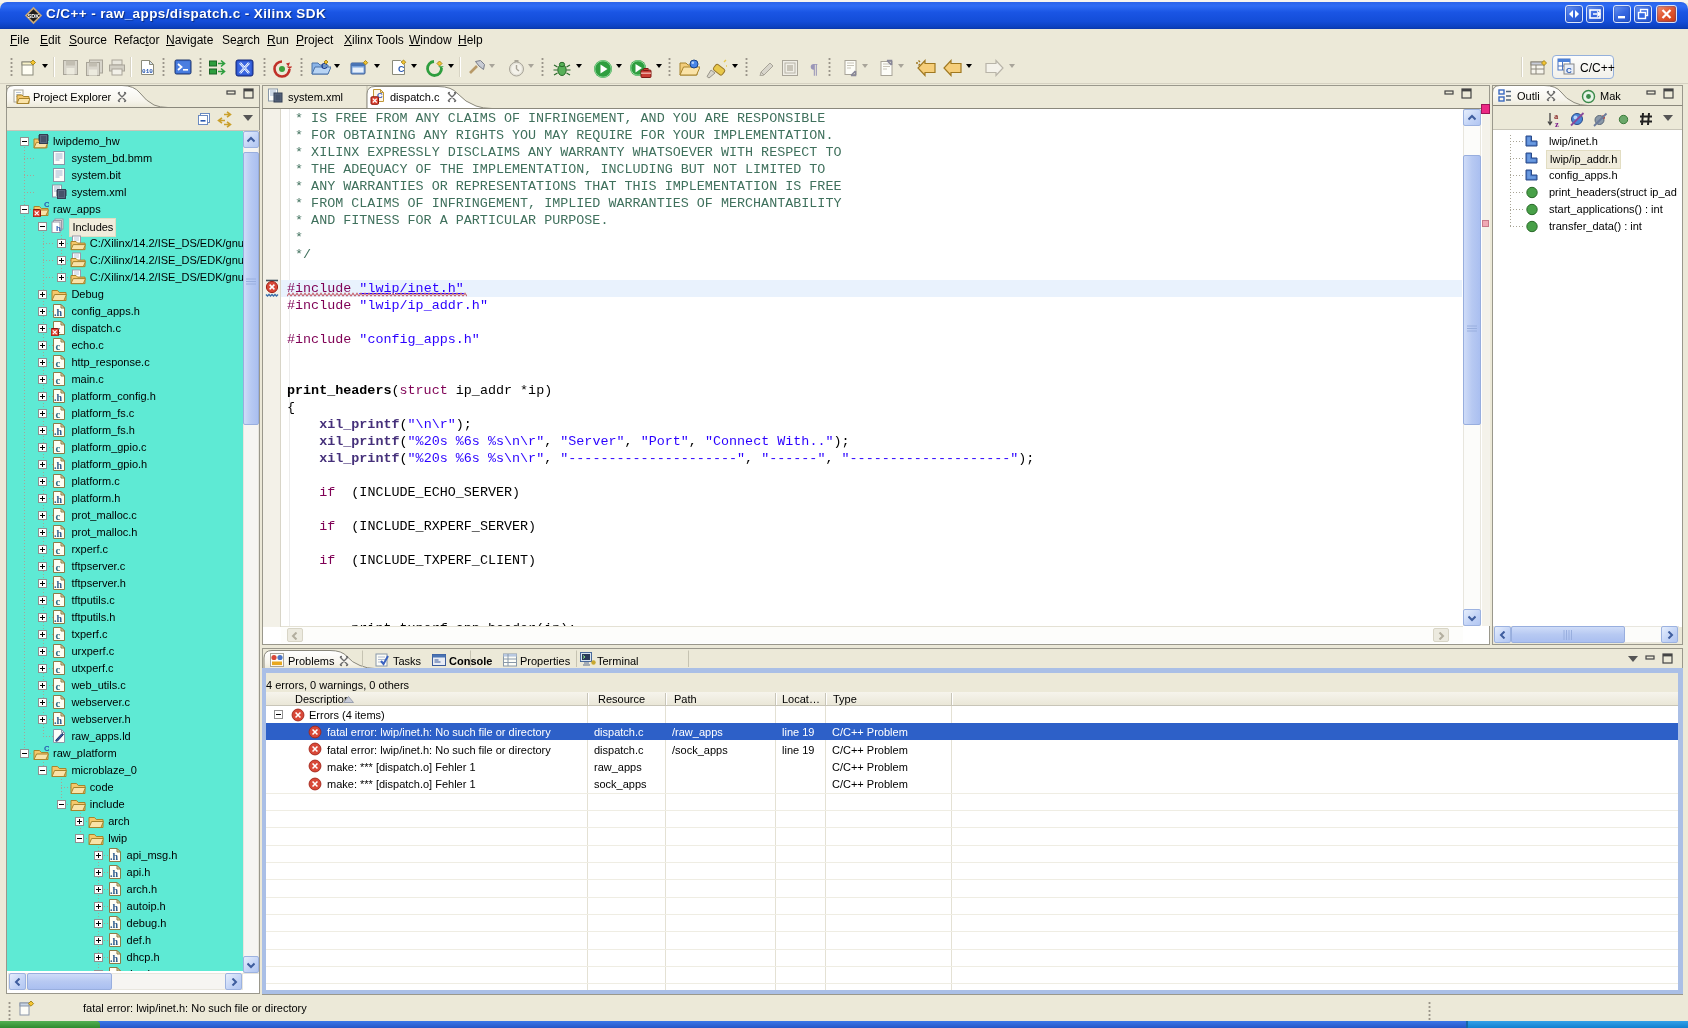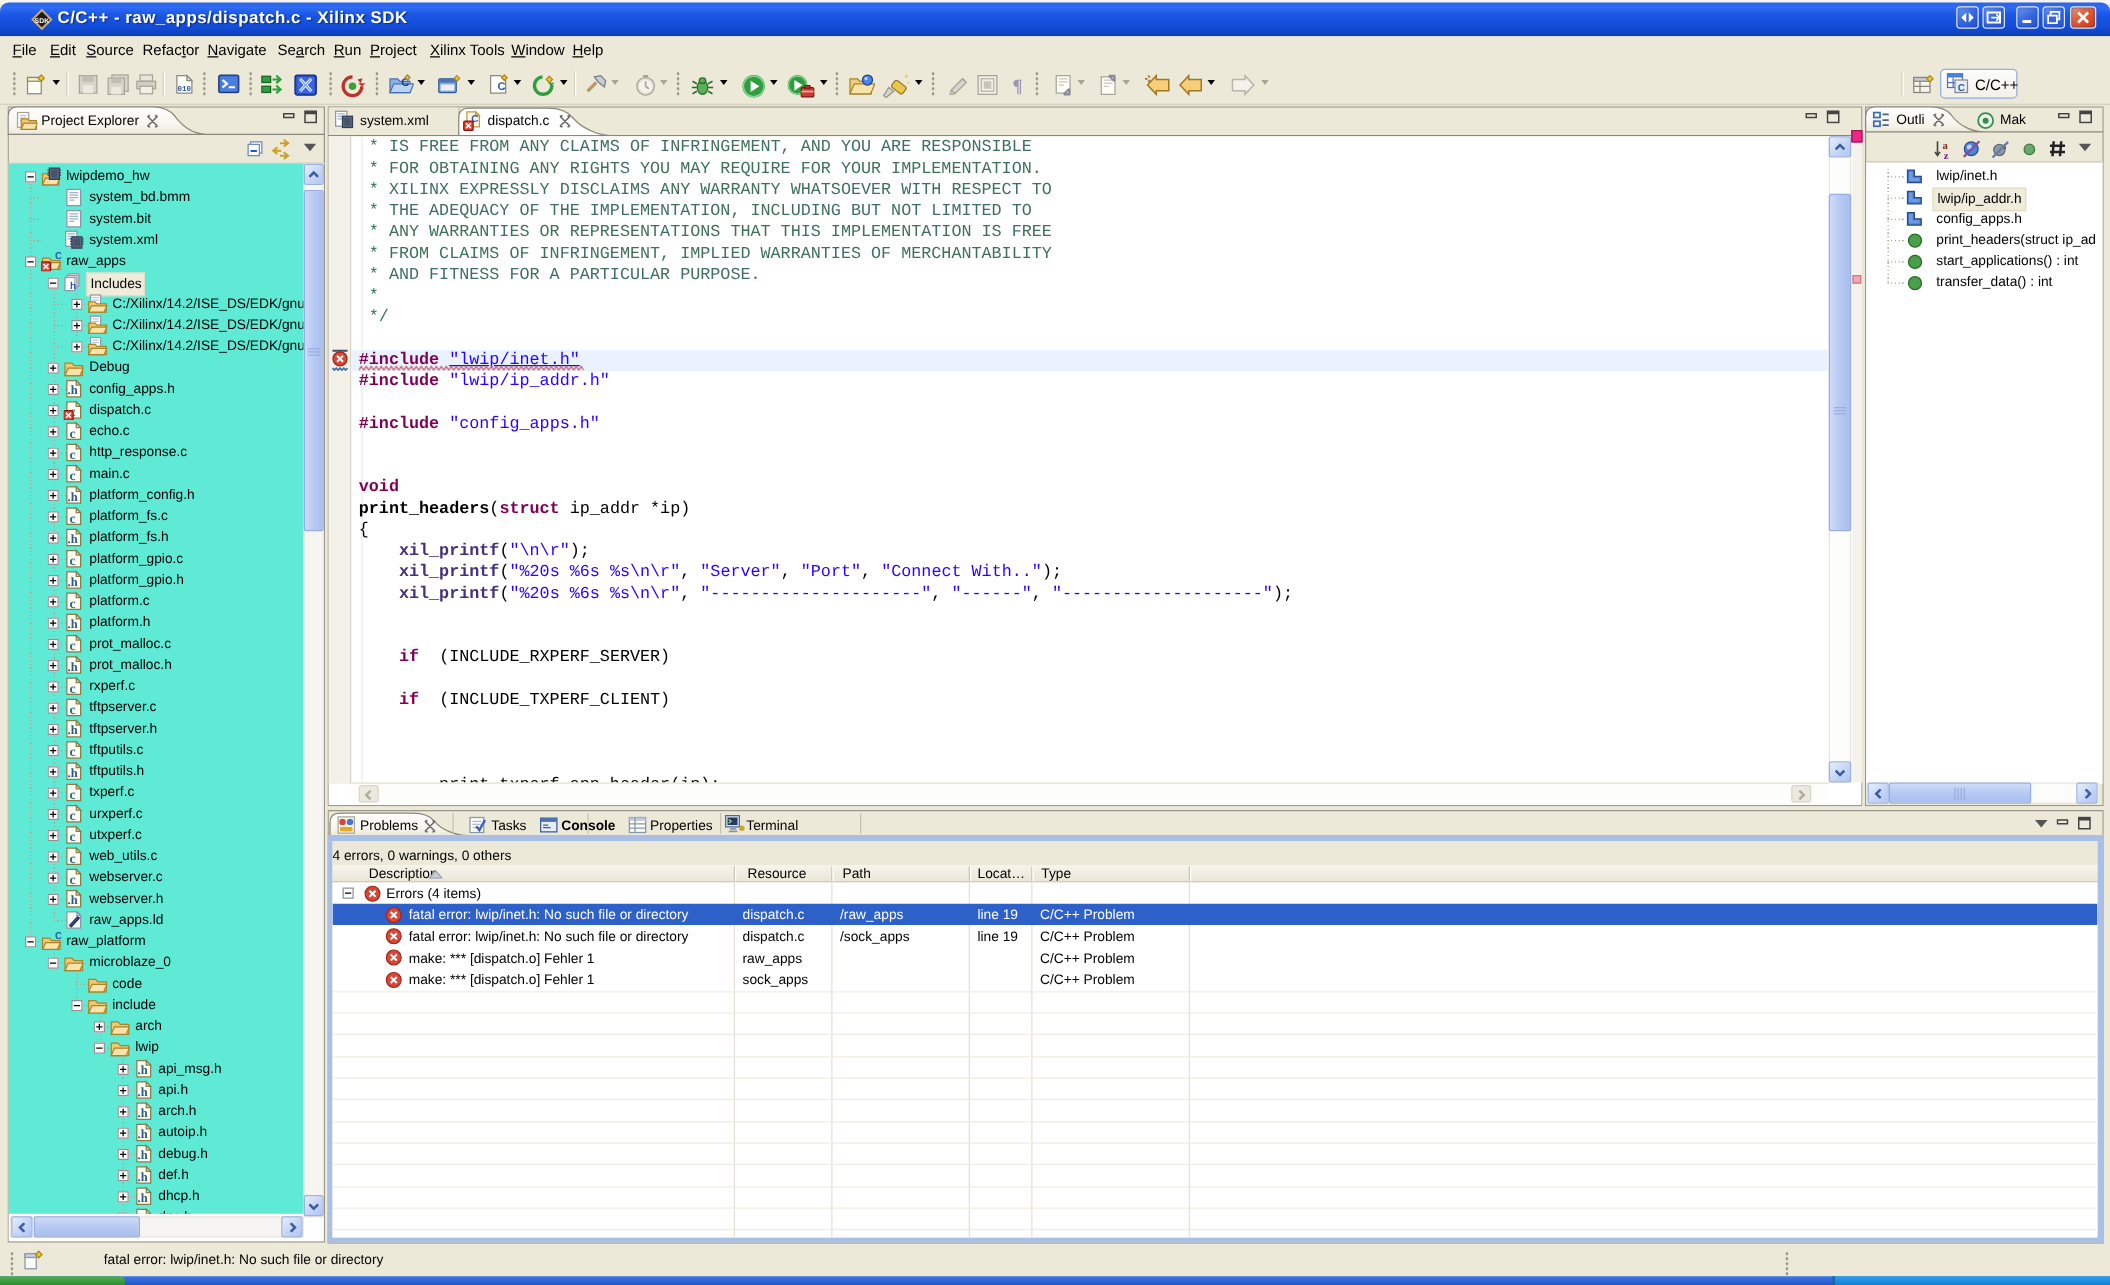--- a/index.html
+++ b/index.html
@@ -39,21 +39,21 @@
 .texp{position:absolute;width:9px;height:9px;background:#fff;border:1px solid #919191;top:4px}
 .texp i{position:absolute;left:1px;top:3px;width:5px;height:1px;background:#000}
 .texp.plus b{position:absolute;left:3px;top:1px;width:1px;height:5px;background:#000}
 .ticon{position:absolute;top:0.5px;width:16px;height:16px}
 .tlabel{position:absolute;font-size:11px;line-height:17px;white-space:nowrap}
 .tsel{background:#f0ecdc;border:1px solid #e2ddc2}
 
 #codewrap{left:281px;top:108px;width:1181px;height:518px;overflow:hidden}
 #code{position:absolute;left:6px;top:2px;font-family:"Liberation Mono",monospace;font-size:13.4px;line-height:17px}
 #code .ln{height:17px;white-space:pre}
-.k{color:#7f0055;font-weight:bold}
+.k{color:#7f0055;font-weight:normal}
 .s{color:#2a00ff}
 .cm{color:#3f705c}
 .fb{font-weight:bold}
 .xp{color:#45307a;font-weight:bold}
 .u{text-decoration:underline}
 .dotv{position:absolute;width:1px;background-image:repeating-linear-gradient(180deg,#a8a496 0 1px,transparent 1px 3px)}
 .doth{position:absolute;height:1px;background-image:repeating-linear-gradient(90deg,#a8a496 0 1px,transparent 1px 3px)}
 
 .pcol{position:absolute;top:0;bottom:0;width:1px;background:#e4e1d4}
 .prow{position:absolute;height:17px;line-height:17px;white-space:nowrap}
@@ -1109,27 +1109,27 @@
 <div class="ln"><span class="cm"> * AND FITNESS FOR A PARTICULAR PURPOSE.</span></div>
 <div class="ln"><span class="cm"> *</span></div>
 <div class="ln"><span class="cm"> */</span></div>
 <div class="ln"></div>
 <div class="ln"><span class="k">#include</span> <span class="s u">"lwip/inet.h"</span></div>
 <div class="ln"><span class="k">#include</span> <span class="s">"lwip/ip_addr.h"</span></div>
 <div class="ln"></div>
 <div class="ln"><span class="k">#include</span> <span class="s">"config_apps.h"</span></div>
 <div class="ln"></div>
 <div class="ln"></div>
-<div class="ln"><span class="k">void</span></div>
 <div class="ln"><span class="fb">print_headers</span>(<span class="k">struct</span> ip_addr *ip)</div>
 <div class="ln">{</div>
 <div class="ln">    <span class="xp">xil_printf</span>(<span class="s">"\n\r"</span>);</div>
 <div class="ln">    <span class="xp">xil_printf</span>(<span class="s">"%20s %6s %s\n\r"</span>, <span class="s">"Server"</span>, <span class="s">"Port"</span>, <span class="s">"Connect With.."</span>);</div>
 <div class="ln">    <span class="xp">xil_printf</span>(<span class="s">"%20s %6s %s\n\r"</span>, <span class="s">"---------------------"</span>, <span class="s">"------"</span>, <span class="s">"--------------------"</span>);</div>
 <div class="ln"></div>
+<div class="ln">    <span class="k">if</span>  (INCLUDE_ECHO_SERVER)</div>
 <div class="ln"></div>
 <div class="ln">    <span class="k">if</span>  (INCLUDE_RXPERF_SERVER)</div>
 <div class="ln"></div>
 <div class="ln">    <span class="k">if</span>  (INCLUDE_TXPERF_CLIENT)</div>
 </div>
   </div>
 
 <svg class="a" style="left:287px;top:292px" width="180" height="5" viewBox="0 0 180 5">
     <defs>
       <pattern id="zz" width="4" height="5" patternUnits="userSpaceOnUse">

